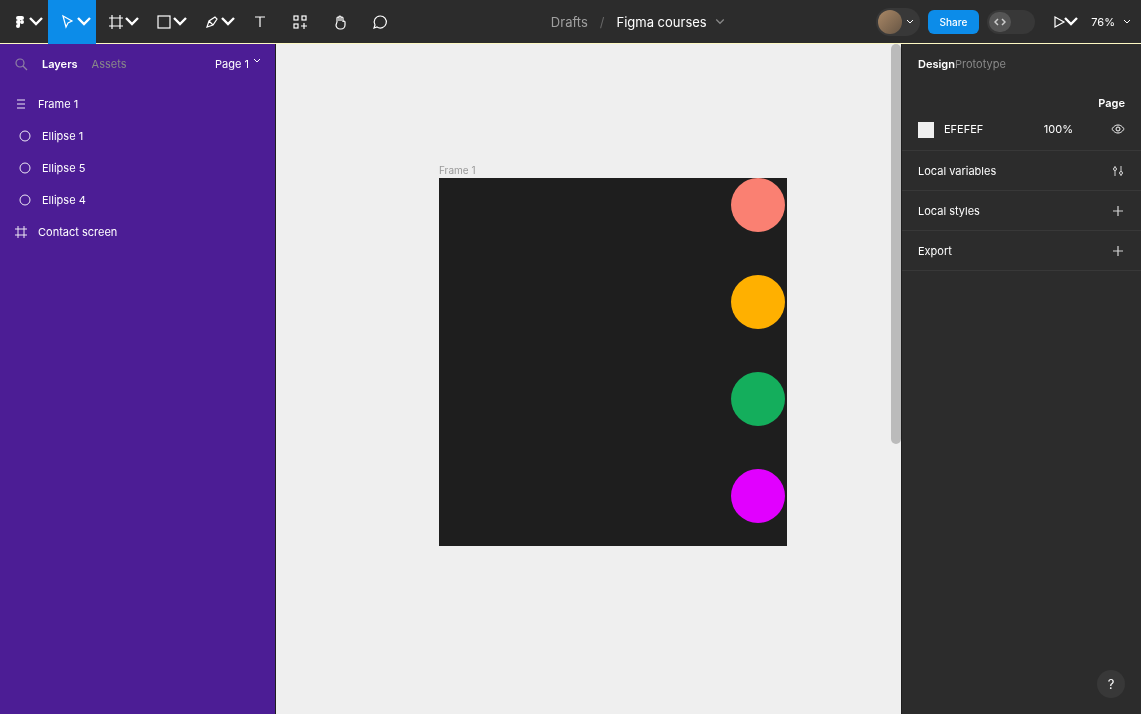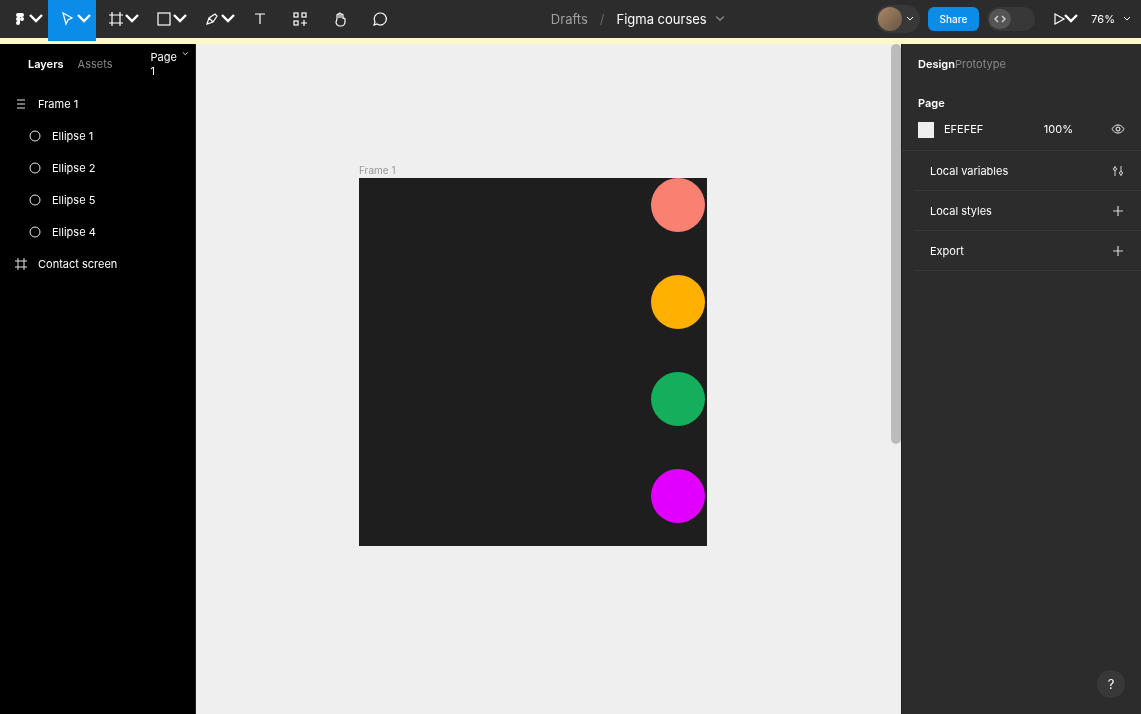--- a/index.html
+++ b/index.html
@@ -1,75 +1,75 @@
 <!DOCTYPE html>
 <html><head>
 <meta charset="utf-8">
 <style>
 * { margin: 0; padding: 0; box-sizing: border-box; font-family: Inter, -apple-system, BlinkMacSystemFont, "Segoe UI", sans-serif; }
 body { width: 1141px; height: 714px; background: #1e1e1e; color: #fff; overflow: hidden; font-size: 11px; }
 
 
-.toolbar { height: 44px; background: #2c2c2c; display: flex; align-items: center; justify-content: space-between; border-bottom: 6px solid #fef9c3; }
+.toolbar { height: 44px; background: #2c2c2c; display: flex; align-items: center; justify-content: space-between; border-bottom: 1px solid #fef9c3; }
 .toolbar-left { display: flex; align-items: center; height: 100%; }
 .toolbar-center { display: flex; align-items: center; gap: 8px; color: #a0a0a0; font-size: 13px; }
 .toolbar-right { display: flex; align-items: center; gap: 8px; padding-right: 10px; }
 .tool-btn { width: 40px; height: 44px; display: flex; align-items: center; justify-content: center; cursor: pointer; position: relative; }
 .tool-btn.with-chevron { width: 48px; padding-right: 8px; justify-content: center; }
 .tool-btn.active { background: #0c8ce9; }
 .tool-btn svg { width: 16px; height: 16px; fill: none; stroke: #fff; stroke-width: 1.2; }
 .chevron-small { position: absolute; right: 4px; width: 8px; height: 8px; }
 .breadcrumb-sep { color: #666; margin: 0 4px; }
 .breadcrumb-current { color: #fff; }
 .avatar { width: 24px; height: 24px; border-radius: 50%; background: linear-gradient(135deg,#a86,#654); }
 .avatar-wrap { display:flex; align-items:center; gap:4px; background:#383838; border-radius:16px; padding:2px 6px 2px 2px;}
 .share-btn { background: #0c8ce9; color: #fff; padding: 6px 12px; border-radius: 6px; font-size: 10px; font-weight:500; cursor: pointer; }
 .dev-toggle { width: 48px; height: 24px; background: #383838; border-radius: 12px; display: flex; align-items: center; padding: 2px; cursor:pointer;}
 .dev-toggle-knob { width: 22px; height: 20px; background: #555; border-radius: 10px; display:flex; align-items:center; justify-content:center;}
 .zoom { color: #fff; font-size: 11px; display:flex; align-items:center; gap:8px; cursor:pointer;}
 
 
 .main { display: flex; height: calc(714px - 44px); }
-.left-panel { width: 196px; background: #000000; border-right: 1px solid #1e1e1e; display:flex; flex-direction:column; }
+.left-panel { width: 276px; background: #4c1d95; border-right: 1px solid #1e1e1e; display:flex; flex-direction:column; }
 .canvas-area { flex: 1; background: #efefef; position: relative; overflow:hidden; }
 .right-panel { width: 240px; background: #2c2c2c; border-left: 1px solid #1e1e1e; }
 
 
 .panel-tabs { display: flex; align-items: center; height: 40px; padding: 0 14px; gap: 14px; font-size:11px;}
 .panel-tabs .search-icon { width: 14px; height: 14px; opacity:0.7;}
 .tab { color: #888; cursor:pointer; }
 .tab.active { color: #fff; font-weight: 600; }
 .page-selector { margin-left: auto; color: #fff; display:flex; align-items:flex-start; gap:4px; cursor:pointer;padding-left:24px;}
 .layer-list { padding: 4px 0; }
 .layer-item { display: flex; align-items: center; height: 32px; padding: 0 14px; gap: 10px; cursor:pointer; font-size:11px;}
-.layer-item.indent1 { padding-left: 28px; }
+.layer-item.indent1 { padding-left: 18px; }
 .layer-icon { width: 14px; height: 14px; display:flex; align-items:center; justify-content:center; opacity:0.9;}
 .layer-icon svg { width:12px; height:12px; stroke:#fff; fill:none; stroke-width:1;}
 
 
 .scrollbar-v { position:absolute; right:0; top:0; width:10px; height:400px; background:#bbb; border-radius:5px;}
 .frame-wrap { position:absolute; left:402px; top:120px; }
 .frame-label { font-size:10px; color:#999; margin-bottom:2px;}
 .frame { width:348px; height:368px; background:#1e1e1e; position:relative;}
 .ellipse { width:54px; height:54px; border-radius:50%; position:absolute; right:2px;}
 .ellipse.e1 { background:#FA8072; top:0;}
 .ellipse.e2 { background:#FFB000; top:97px;}
 .ellipse.e3 { background:#14AE5C; top:194px;}
 .ellipse.e4 { background:#E100FF; top:291px;}
 
 
 .rp-tabs { display:flex; align-items:center; height:40px; padding:0 16px; font-size:11px;}
 .rp-section { padding:12px 16px; border-bottom:1px solid #383838; font-size:11px;}
-.rp-section-title { color:#fff; font-weight:600; margin-bottom:12px;}
+.rp-section-title { color:#fff; font-weight:600; margin-bottom:12px;text-align:right;}
 .rp-row { display:flex; align-items:flex-start; gap:10px;}
 .swatch { width:16px; height:16px; background:#efefef; border:none;}
 .rp-color { color:#fff; }
 .rp-opacity { margin-left:auto; margin-right:28px; color:#fff;}
 .eye-icon { width:14px; height:14px;}
-.rp-collapsible { display:flex; align-items:center; justify-content:space-between; height:40px; padding:0 16px; border-bottom:1px solid #383838; font-size:11px; cursor:pointer;margin-left:12px;}
+.rp-collapsible { display:flex; align-items:center; justify-content:space-between; height:40px; padding:0 16px; border-bottom:1px solid #383838; font-size:11px; cursor:pointer;}
 .rp-collapsible .action-icon { width:14px; height:14px; opacity:0.8;}
 
 .help-btn { position:absolute; right:16px; bottom:16px; width:28px; height:28px; border-radius:50%; background:#383838; color:#fff; display:flex; align-items:center; justify-content:center; font-size:13px; cursor:pointer;}
 </style>
 </head>
 <body>
 
 <div class="toolbar">
   <div class="toolbar-left">
     <div class="tool-btn with-chevron">
@@ -204,28 +204,20 @@
           </span>
         <span>Frame 1</span>
       </div>
       <div class="layer-item indent1">
         <span class="layer-icon">
             <svg viewBox="0 0 12 12">
               <circle cx="6" cy="6" r="5"></circle>
             </svg>
           </span>
         <span>Ellipse 1</span>
-      </div>
-      <div class="layer-item indent1">
-        <span class="layer-icon">
-            <svg viewBox="0 0 12 12">
-              <circle cx="6" cy="6" r="5"></circle>
-            </svg>
-          </span>
-        <span>Ellipse 2</span>
       </div>
       <div class="layer-item indent1">
         <span class="layer-icon">
             <svg viewBox="0 0 12 12">
               <circle cx="6" cy="6" r="5"></circle>
             </svg>
           </span>
         <span>Ellipse 5</span>
       </div>
       <div class="layer-item indent1">

